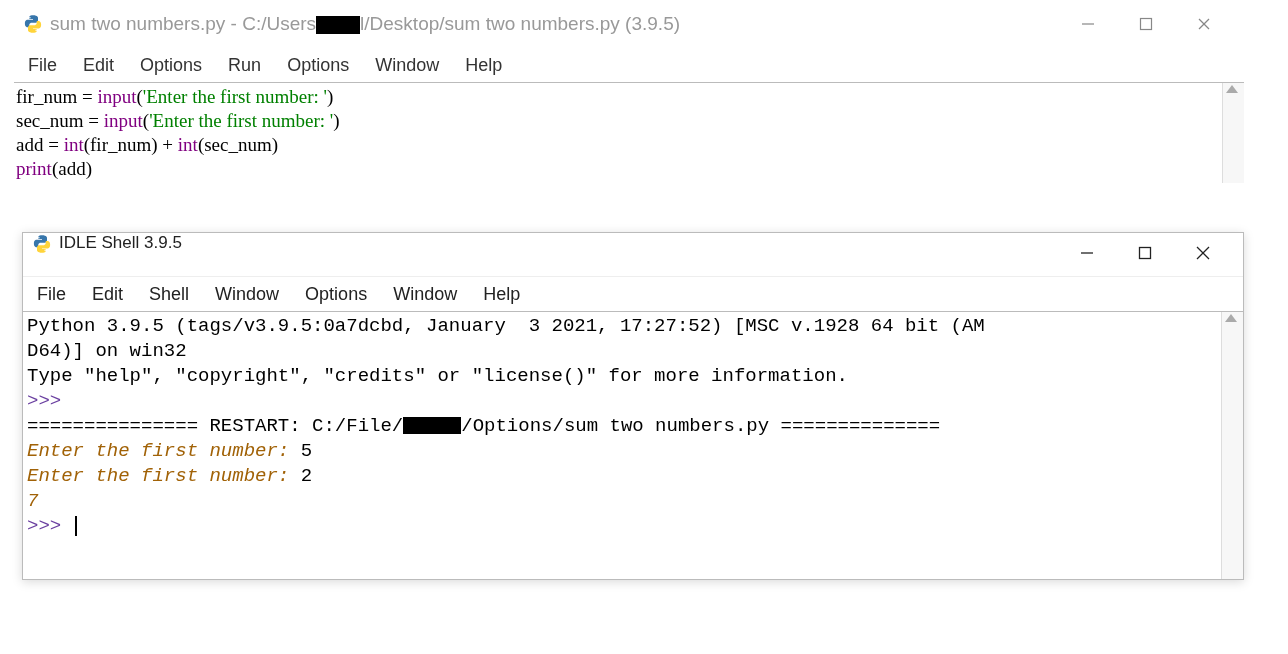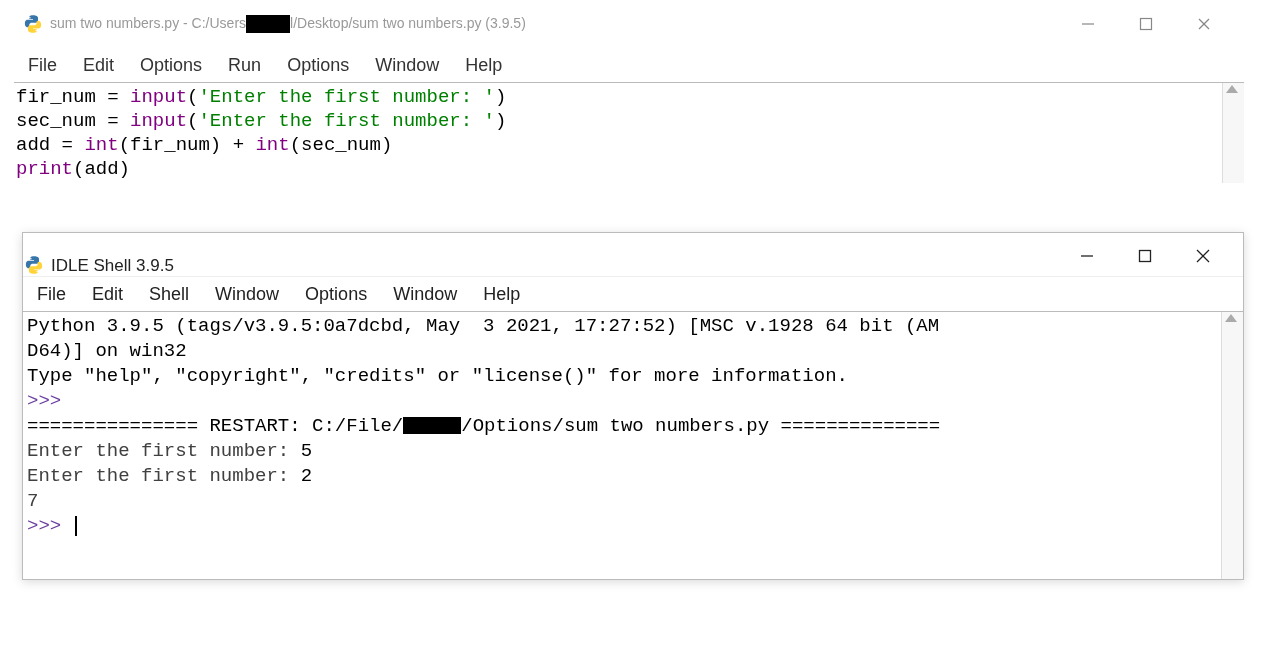--- a/index.html
+++ b/index.html
@@ -20,21 +20,21 @@
       width: 1230px;
       height: 230px;
       background: #fff;
     }
     .editor-titlebar {
       height: 48px;
       display: flex;
       align-items: center;
       padding-left: 8px;
       color: #999;
-      font-size: 14px;
+      font-size: 19px;
     }
     .editor-titlebar .icon {
       width: 22px; height: 22px;
       margin-right: 6px;
       display: inline-flex; align-items: center; justify-content: center;
     }
     .editor-titlebar .title-text { color: #999; }
     .editor-titlebar .redact1 {
       display: inline-block;
       width: 44px; height: 18px;
@@ -70,21 +70,21 @@
       padding: 4px 10px;
     }
 
     .code-area-wrap {
       border-top: 1px solid #bbb;
       display: flex;
     }
     .code-area {
       flex: 1;
       background: #fff;
-      font-family: Liberation Mono, monospace;
+      font-family: Liberation Serif, serif;
       font-size: 19px;
       line-height: 24px;
       padding: 2px 2px 2px 2px;
       white-space: pre;
       color: #000;
     }
     .scroll-stub {
       width: 22px;
       border-left: 1px solid #ddd;
       background: #f7f7f7;
@@ -107,22 +107,22 @@
       left: 22px;
       top: 232px;
       width: 1222px;
       background: #fff;
       border: 1px solid #bbb;
       box-shadow: 0 2px 10px rgba(0,0,0,0.15);
     }
     .shell-titlebar {
       height: 44px;
       display: flex;
-      align-items: flex-end;
-      padding-left: 0;
+      align-items: flex-start;
+      padding-left: 8px;
       font-size: 17px;
       color: #222;
       border-bottom: 1px solid #eee;
     }
     .shell-titlebar .icon {
       width: 22px; height: 22px; margin-right: 6px;
       display: inline-flex; align-items: center; justify-content: center;
     }
     .shell-titlebar .window-controls .win-btn svg { stroke: #222; }
 
@@ -145,21 +145,21 @@
       flex: 1;
       background: #fff;
       font-family: "Courier New", monospace;
       font-size: 19px;
       line-height: 25px;
       padding: 2px 4px 40px 4px;
       white-space: pre;
       color: #000;
     }
     .prompt { color: #6a3fa0; }
-    .stdout-blue { color: #404040; }
+    .stdout-blue { color: #a16207; font-style: italic; }
     .stdin-black { color: #000; }
     .redact2 {
       display: inline-block;
       width: 58px; height: 17px;
       background: #000;
       vertical-align: middle;
     }
     .cursor {
       display: inline-block;
       width: 2px; height: 20px;
@@ -259,21 +259,21 @@
     <span class="menu-item">File</span>
     <span class="menu-item">Edit</span>
     <span class="menu-item">Shell</span>
     <span class="menu-item">Window</span>
     <span class="menu-item">Options</span>
     <span class="menu-item">Window</span>
     <span class="menu-item">Help</span>
   </div>
 
   <div class="shell-area-wrap">
-    <div class="shell-area"><span>Python 3.9.5 (tags/v3.9.5:0a7dcbd, May  3 2021, 17:27:52) [MSC v.1928 64 bit (AM</span>
+    <div class="shell-area"><span>Python 3.9.5 (tags/v3.9.5:0a7dcbd, January  3 2021, 17:27:52) [MSC v.1928 64 bit (AM</span>
 <span>D64)] on win32</span>
 <span>Type "help", "copyright", "credits" or "license()" for more information.</span>
 <span class="prompt">&gt;&gt;&gt;</span>
 <span>=============== RESTART: C:/File/</span><span class="redact2"></span><span>/Options/sum two numbers.py ==============</span>
 <span class="stdout-blue">Enter the first number: </span><span class="stdin-black">5</span>
 <span class="stdout-blue">Enter the first number: </span><span class="stdin-black">2</span>
 <span class="stdout-blue">7</span>
 <span class="prompt">&gt;&gt;&gt;</span> <span class="cursor"></span></div>
     <div class="scroll-stub"></div>
   </div>

